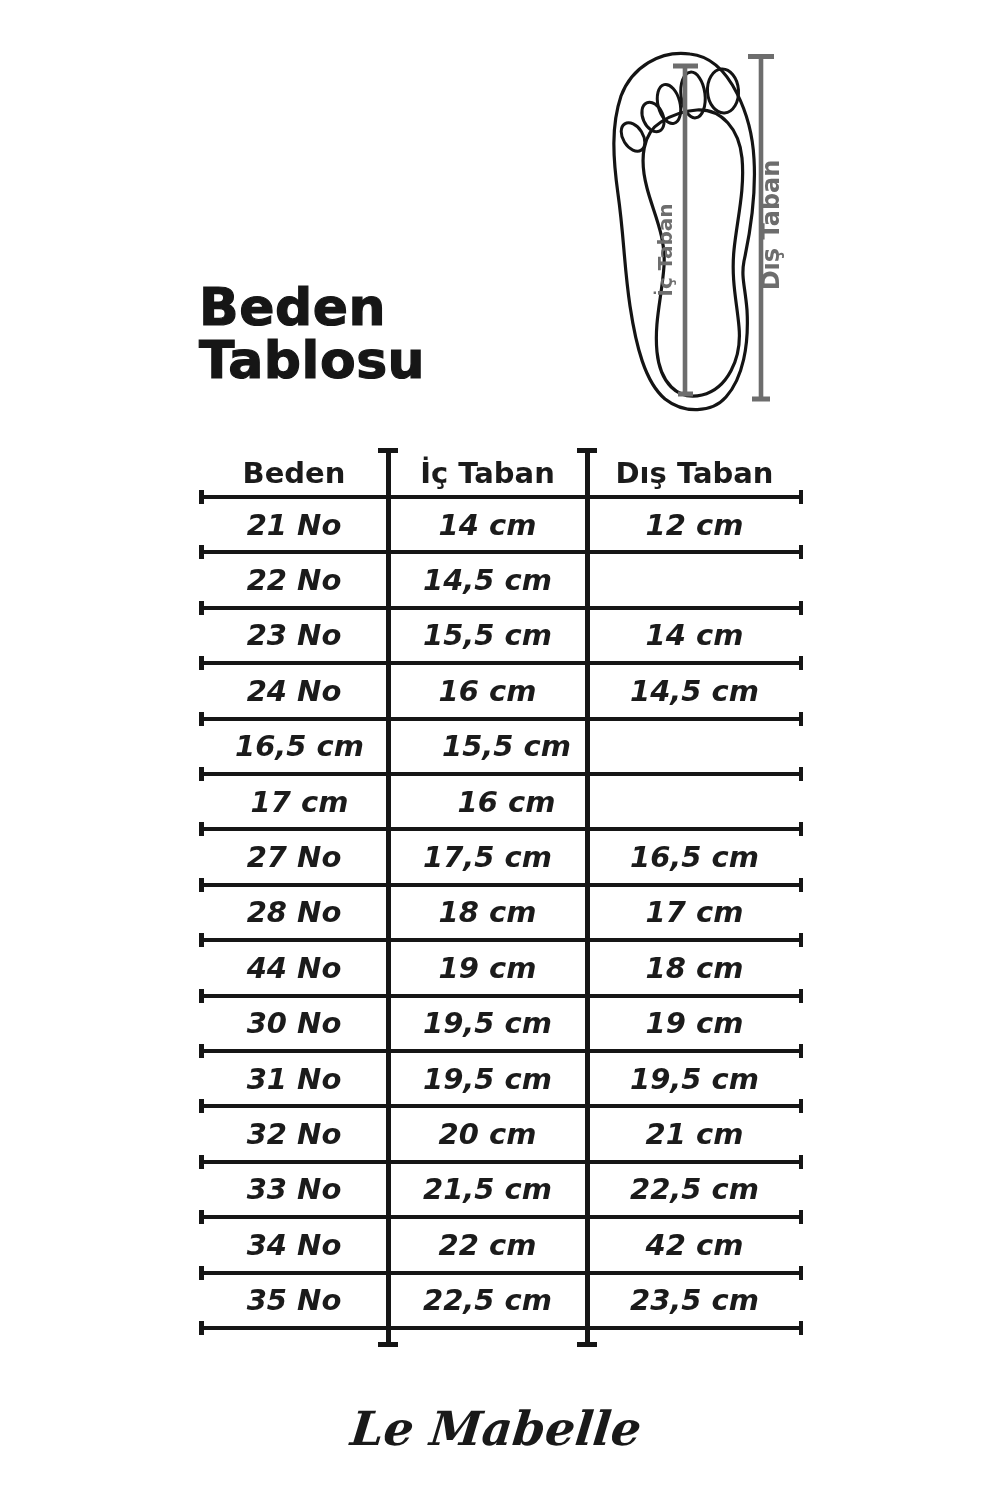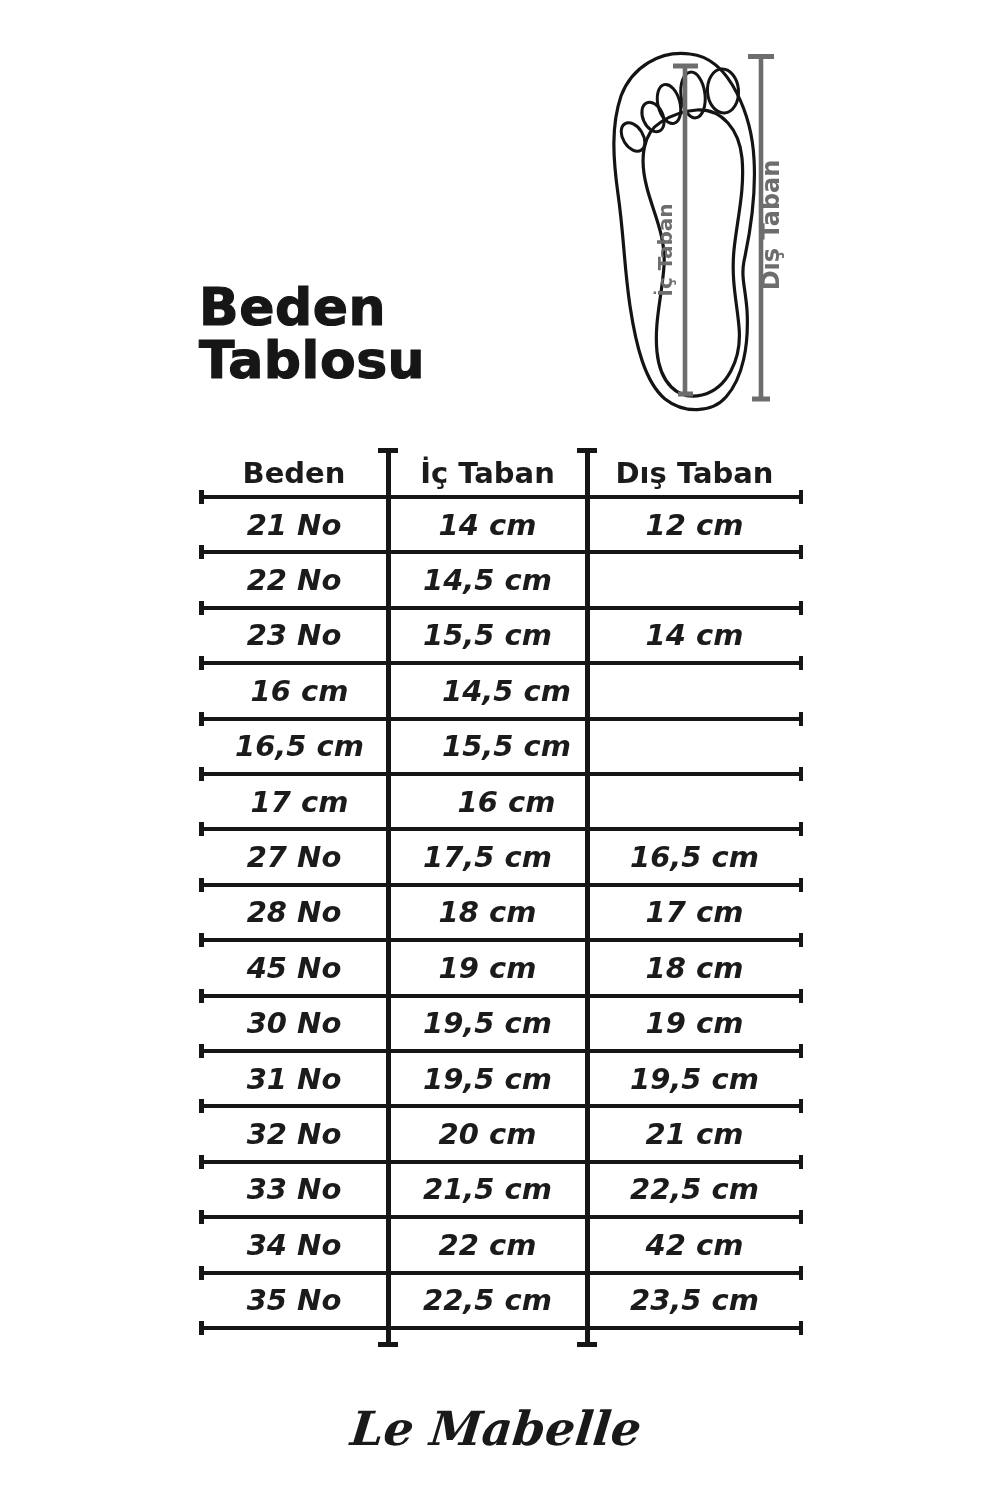--- a/index.html
+++ b/index.html
@@ -147,20 +147,21 @@
         <div class="trow">
           <div class="cell c1">22 No</div>
           <div class="cell c2">14,5 cm</div>
         </div>
         <div class="trow">
           <div class="cell c1">23 No</div>
           <div class="cell c2">15,5 cm</div>
           <div class="cell c3">14 cm</div>
         </div>
         <div class="trow">
+          <div class="cell c1">24 No</div>
           <div class="cell c2">16 cm</div>
           <div class="cell c3">14,5 cm</div>
         </div>
         <div class="trow">
           <div class="cell c2">16,5 cm</div>
           <div class="cell c3">15,5 cm</div>
         </div>
         <div class="trow">
           <div class="cell c2">17 cm</div>
           <div class="cell c3">16 cm</div>
@@ -169,21 +170,21 @@
           <div class="cell c1">27 No</div>
           <div class="cell c2">17,5 cm</div>
           <div class="cell c3">16,5 cm</div>
         </div>
         <div class="trow">
           <div class="cell c1">28 No</div>
           <div class="cell c2">18 cm</div>
           <div class="cell c3">17 cm</div>
         </div>
         <div class="trow">
-          <div class="cell c1">45 No</div>
+          <div class="cell c1">44 No</div>
           <div class="cell c2">19 cm</div>
           <div class="cell c3">18 cm</div>
         </div>
         <div class="trow">
           <div class="cell c1">30 No</div>
           <div class="cell c2">19,5 cm</div>
           <div class="cell c3">19 cm</div>
         </div>
         <div class="trow">
           <div class="cell c1">31 No</div>

